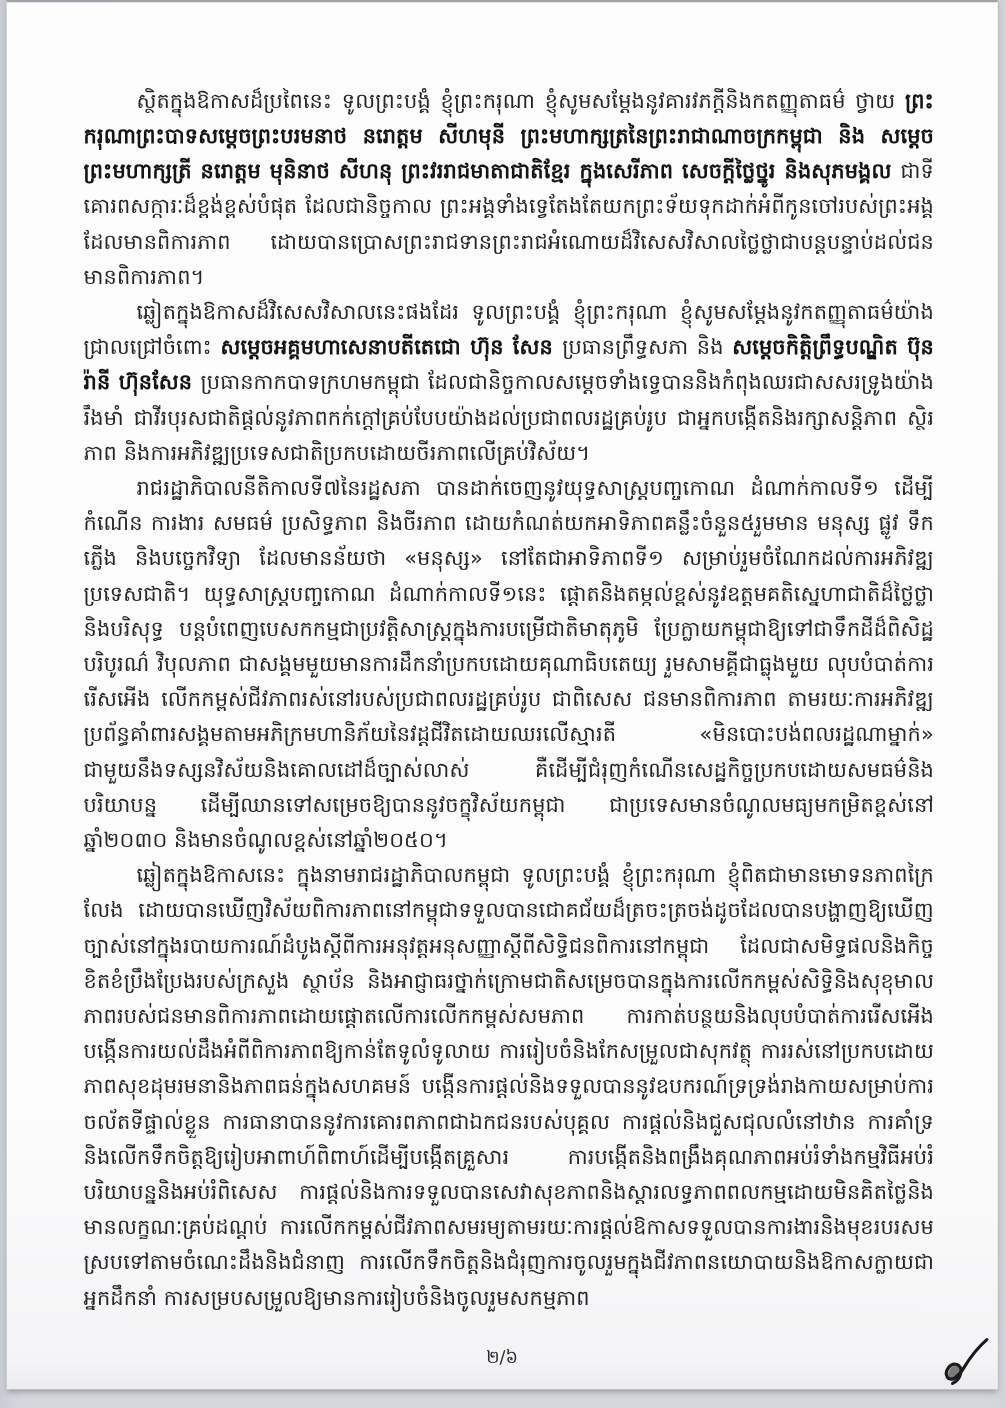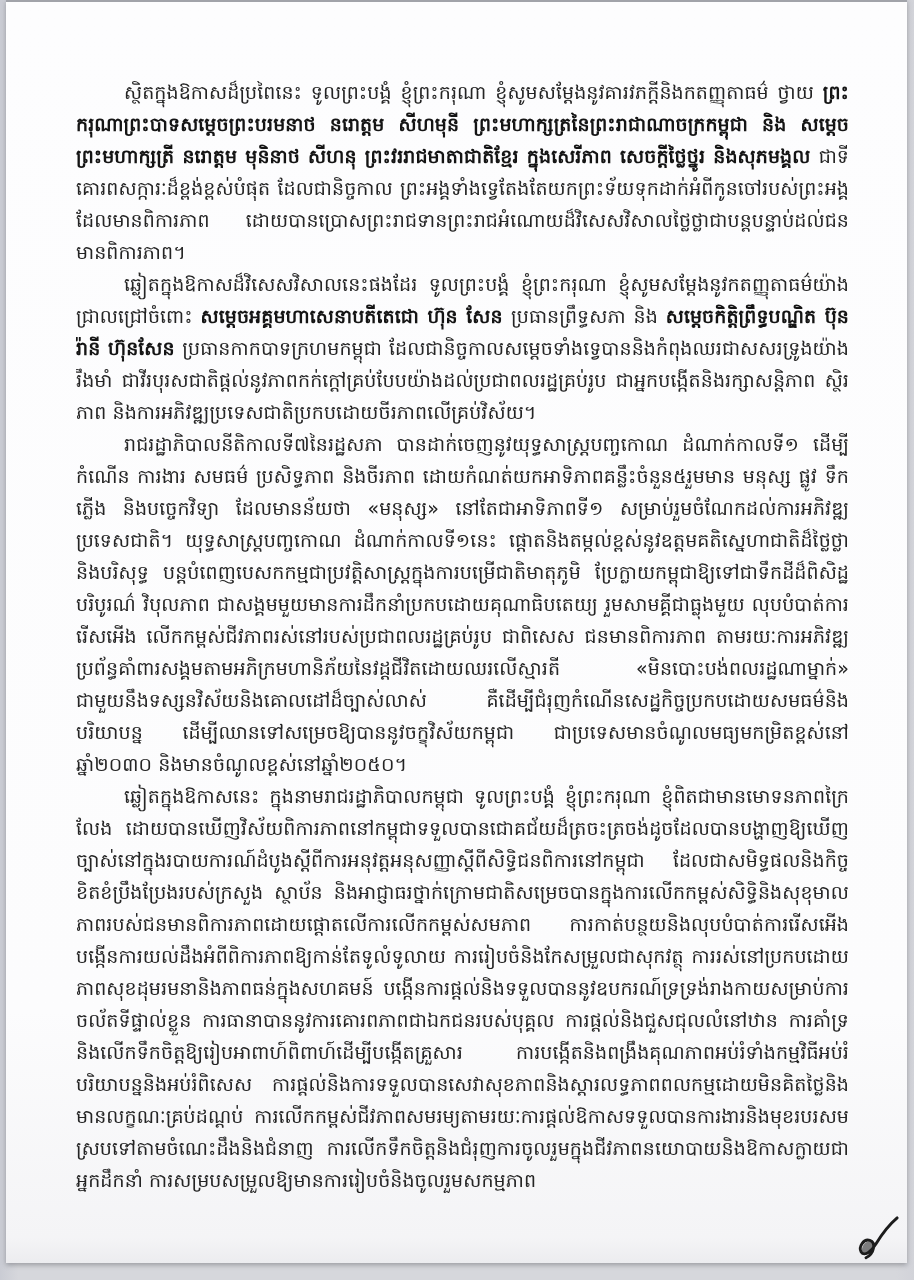--- a/index.html
+++ b/index.html
@@ -41,20 +41,21 @@
 <div class="photo">
   <div class="paper">
 
     <div class="content">
         <p class="para"><span class="seg">ស្ថិតក្នុងឱកាសដ៏ប្រពៃនេះ ទូលព្រះបង្គំ ខ្ញុំព្រះករុណា ខ្ញុំសូមសម្ដែងនូវគារវភក្ដីនិងកតញ្ញុតាធម៌ ថ្វាយ </span><span class="seg bold-large">ព្រះករុណាព្រះបាទសម្ដេចព្រះបរមនាថ នរោត្ដម សីហមុនី ព្រះមហាក្សត្រនៃព្រះរាជាណាចក្រកម្ពុជា និង សម្ដេចព្រះមហាក្សត្រី នរោត្ដម មុនិនាថ សីហនុ ព្រះវររាជមាតាជាតិខ្មែរ ក្នុងសេរីភាព សេចក្ដីថ្លៃថ្នូរ និងសុភមង្គល </span><span class="seg">ជាទីគោរពសក្ការៈដ៏ខ្ពង់ខ្ពស់បំផុត ដែលជានិច្ចកាល ព្រះអង្គទាំងទ្វេតែងតែយកព្រះទ័យទុកដាក់អំពីកូនចៅរបស់ព្រះអង្គដែលមានពិការភាព ដោយបានប្រោសព្រះរាជទានព្រះរាជអំណោយដ៏វិសេសវិសាលថ្លៃថ្លាជាបន្តបន្ទាប់ដល់ជនមានពិការភាព។</span></p>
         <p class="para"><span class="seg">ឆ្លៀតក្នុងឱកាសដ៏វិសេសវិសាលនេះផងដែរ ទូលព្រះបង្គំ ខ្ញុំព្រះករុណា ខ្ញុំសូមសម្ដែងនូវកតញ្ញុតាធម៌យ៉ាងជ្រាលជ្រៅចំពោះ </span><span class="seg bold-large">សម្ដេចអគ្គមហាសេនាបតីតេជោ ហ៊ុន សែន </span><span class="seg">ប្រធានព្រឹទ្ធសភា និង </span><span class="seg bold-large">សម្ដេចកិត្តិព្រឹទ្ធបណ្ឌិត ប៊ុន រ៉ានី ហ៊ុនសែន </span><span class="seg">ប្រធានកាកបាទក្រហមកម្ពុជា ដែលជានិច្ចកាលសម្ដេចទាំងទ្វេបាននិងកំពុងឈរជាសសរទ្រូងយ៉ាងរឹងមាំ ជាវីរបុរសជាតិផ្ដល់នូវភាពកក់ក្ដៅគ្រប់បែបយ៉ាងដល់ប្រជាពលរដ្ឋគ្រប់រូប ជាអ្នកបង្កើតនិងរក្សាសន្តិភាព ស្ថិរភាព និងការអភិវឌ្ឍប្រទេសជាតិប្រកបដោយចីរភាពលើគ្រប់វិស័យ។</span></p>
         <p class="para"><span class="seg">រាជរដ្ឋាភិបាលនីតិកាលទី៧នៃរដ្ឋសភា បានដាក់ចេញនូវយុទ្ធសាស្ត្របញ្ចកោណ ដំណាក់កាលទី១ ដើម្បីកំណើន ការងារ សមធម៌ ប្រសិទ្ធភាព និងចីរភាព ដោយកំណត់យកអាទិភាពគន្លឹះចំនួន៥រួមមាន មនុស្ស ផ្លូវ ទឹក ភ្លើង និងបច្ចេកវិទ្យា ដែលមានន័យថា «មនុស្ស» នៅតែជាអាទិភាពទី១ សម្រាប់រួមចំណែកដល់ការអភិវឌ្ឍប្រទេសជាតិ។ យុទ្ធសាស្ត្របញ្ចកោណ ដំណាក់កាលទី១នេះ ផ្ដោតនិងតម្កល់ខ្ពស់នូវឧត្តមគតិស្នេហាជាតិដ៏ថ្លៃថ្លានិងបរិសុទ្ធ បន្តបំពេញបេសកកម្មជាប្រវត្តិសាស្ត្រក្នុងការបម្រើជាតិមាតុភូមិ ប្រែក្លាយកម្ពុជាឱ្យទៅជាទឹកដីដ៏ពិសិដ្ឋ បរិបូរណ៌ វិបុលភាព ជាសង្គមមួយមានការដឹកនាំប្រកបដោយគុណាធិបតេយ្យ រួមសាមគ្គីជាធ្លុងមួយ លុបបំបាត់ការរើសអើង លើកកម្ពស់ជីវភាពរស់នៅរបស់ប្រជាពលរដ្ឋគ្រប់រូប ជាពិសេស ជនមានពិការភាព តាមរយៈការអភិវឌ្ឍប្រព័ន្ធគាំពារសង្គមតាមអភិក្រមហានិភ័យនៃវដ្ដជីវិតដោយឈរលើស្មារតី «មិនបោះបង់ពលរដ្ឋណាម្នាក់» ជាមួយនឹងទស្សនវិស័យនិងគោលដៅដ៏ច្បាស់លាស់ គឺដើម្បីជំរុញកំណើនសេដ្ឋកិច្ចប្រកបដោយសមធម៌និងបរិយាបន្ន ដើម្បីឈានទៅសម្រេចឱ្យបាននូវចក្ខុវិស័យកម្ពុជា ជាប្រទេសមានចំណូលមធ្យមកម្រិតខ្ពស់នៅឆ្នាំ២០៣០ និងមានចំណូលខ្ពស់នៅឆ្នាំ២០៥០។</span></p>
         <p class="para"><span class="seg">ឆ្លៀតក្នុងឱកាសនេះ ក្នុងនាមរាជរដ្ឋាភិបាលកម្ពុជា ទូលព្រះបង្គំ ខ្ញុំព្រះករុណា ខ្ញុំពិតជាមានមោទនភាពក្រៃលែង ដោយបានឃើញវិស័យពិការភាពនៅកម្ពុជាទទួលបានជោគជ័យដ៏ត្រចះត្រចង់ដូចដែលបានបង្ហាញឱ្យឃើញច្បាស់នៅក្នុងរបាយការណ៍ដំបូងស្ដីពីការអនុវត្តអនុសញ្ញាស្ដីពីសិទ្ធិជនពិការនៅកម្ពុជា ដែលជាសមិទ្ធផលនិងកិច្ចខិតខំប្រឹងប្រែងរបស់ក្រសួង ស្ថាប័ន និងអាជ្ញាធរថ្នាក់ក្រោមជាតិសម្រេចបានក្នុងការលើកកម្ពស់សិទ្ធិនិងសុខុមាលភាពរបស់ជនមានពិការភាពដោយផ្ដោតលើការលើកកម្ពស់សមភាព ការកាត់បន្ថយនិងលុបបំបាត់ការរើសអើង បង្កើនការយល់ដឹងអំពីពិការភាពឱ្យកាន់តែទូលំទូលាយ ការរៀបចំនិងកែសម្រួលជាសុកវត្ថុ ការរស់នៅប្រកបដោយភាពសុខដុមរមនានិងភាពធន់ក្នុងសហគមន៍ បង្កើនការផ្ដល់និងទទួលបាននូវឧបករណ៍ទ្រទ្រង់រាងកាយសម្រាប់ការចល័តទីផ្ទាល់ខ្លួន ការធានាបាននូវការគោរពភាពជាឯកជនរបស់បុគ្គល ការផ្ដល់និងជួសជុលលំនៅឋាន ការគាំទ្រនិងលើកទឹកចិត្តឱ្យរៀបអាពាហ៍ពិពាហ៍ដើម្បីបង្កើតគ្រួសារ ការបង្កើតនិងពង្រឹងគុណភាពអប់រំទាំងកម្មវិធីអប់រំបរិយាបន្ននិងអប់រំពិសេស ការផ្ដល់និងការទទួលបានសេវាសុខភាពនិងស្ដារលទ្ធភាពពលកម្មដោយមិនគិតថ្លៃនិងមានលក្ខណៈគ្រប់ដណ្ដប់ ការលើកកម្ពស់ជីវភាពសមរម្យតាមរយៈការផ្ដល់ឱកាសទទួលបានការងារនិងមុខរបរសមស្របទៅតាមចំណេះដឹងនិងជំនាញ ការលើកទឹកចិត្តនិងជំរុញការចូលរួមក្នុងជីវភាពនយោបាយនិងឱកាសក្លាយជាអ្នកដឹកនាំ ការសម្របសម្រួលឱ្យមានការរៀបចំនិងចូលរួមសកម្មភាព</span></p>
       </div>
 
+    <div class="footer">២/៦</div>
 
     <div class="signature">
       <svg viewBox="0 0 50 52" xmlns="http://www.w3.org/2000/svg">
         <path d="M46 5 C39 11 30 22 24 32 C20 39 12 46 8.5 40.5 C5.5 35.5 11 26.5 17.5 28.5 C24 30.5 22.5 42 13.5 46.5" fill="none" stroke="#1c1c1c" stroke-width="3" stroke-linecap="round"></path>
         <ellipse cx="15" cy="36.5" rx="5.2" ry="7.5" transform="rotate(28 15 36.5)" fill="#1c1c1c" opacity="0.55"></ellipse>
       </svg>
     </div>
 
   </div>
 </div>

